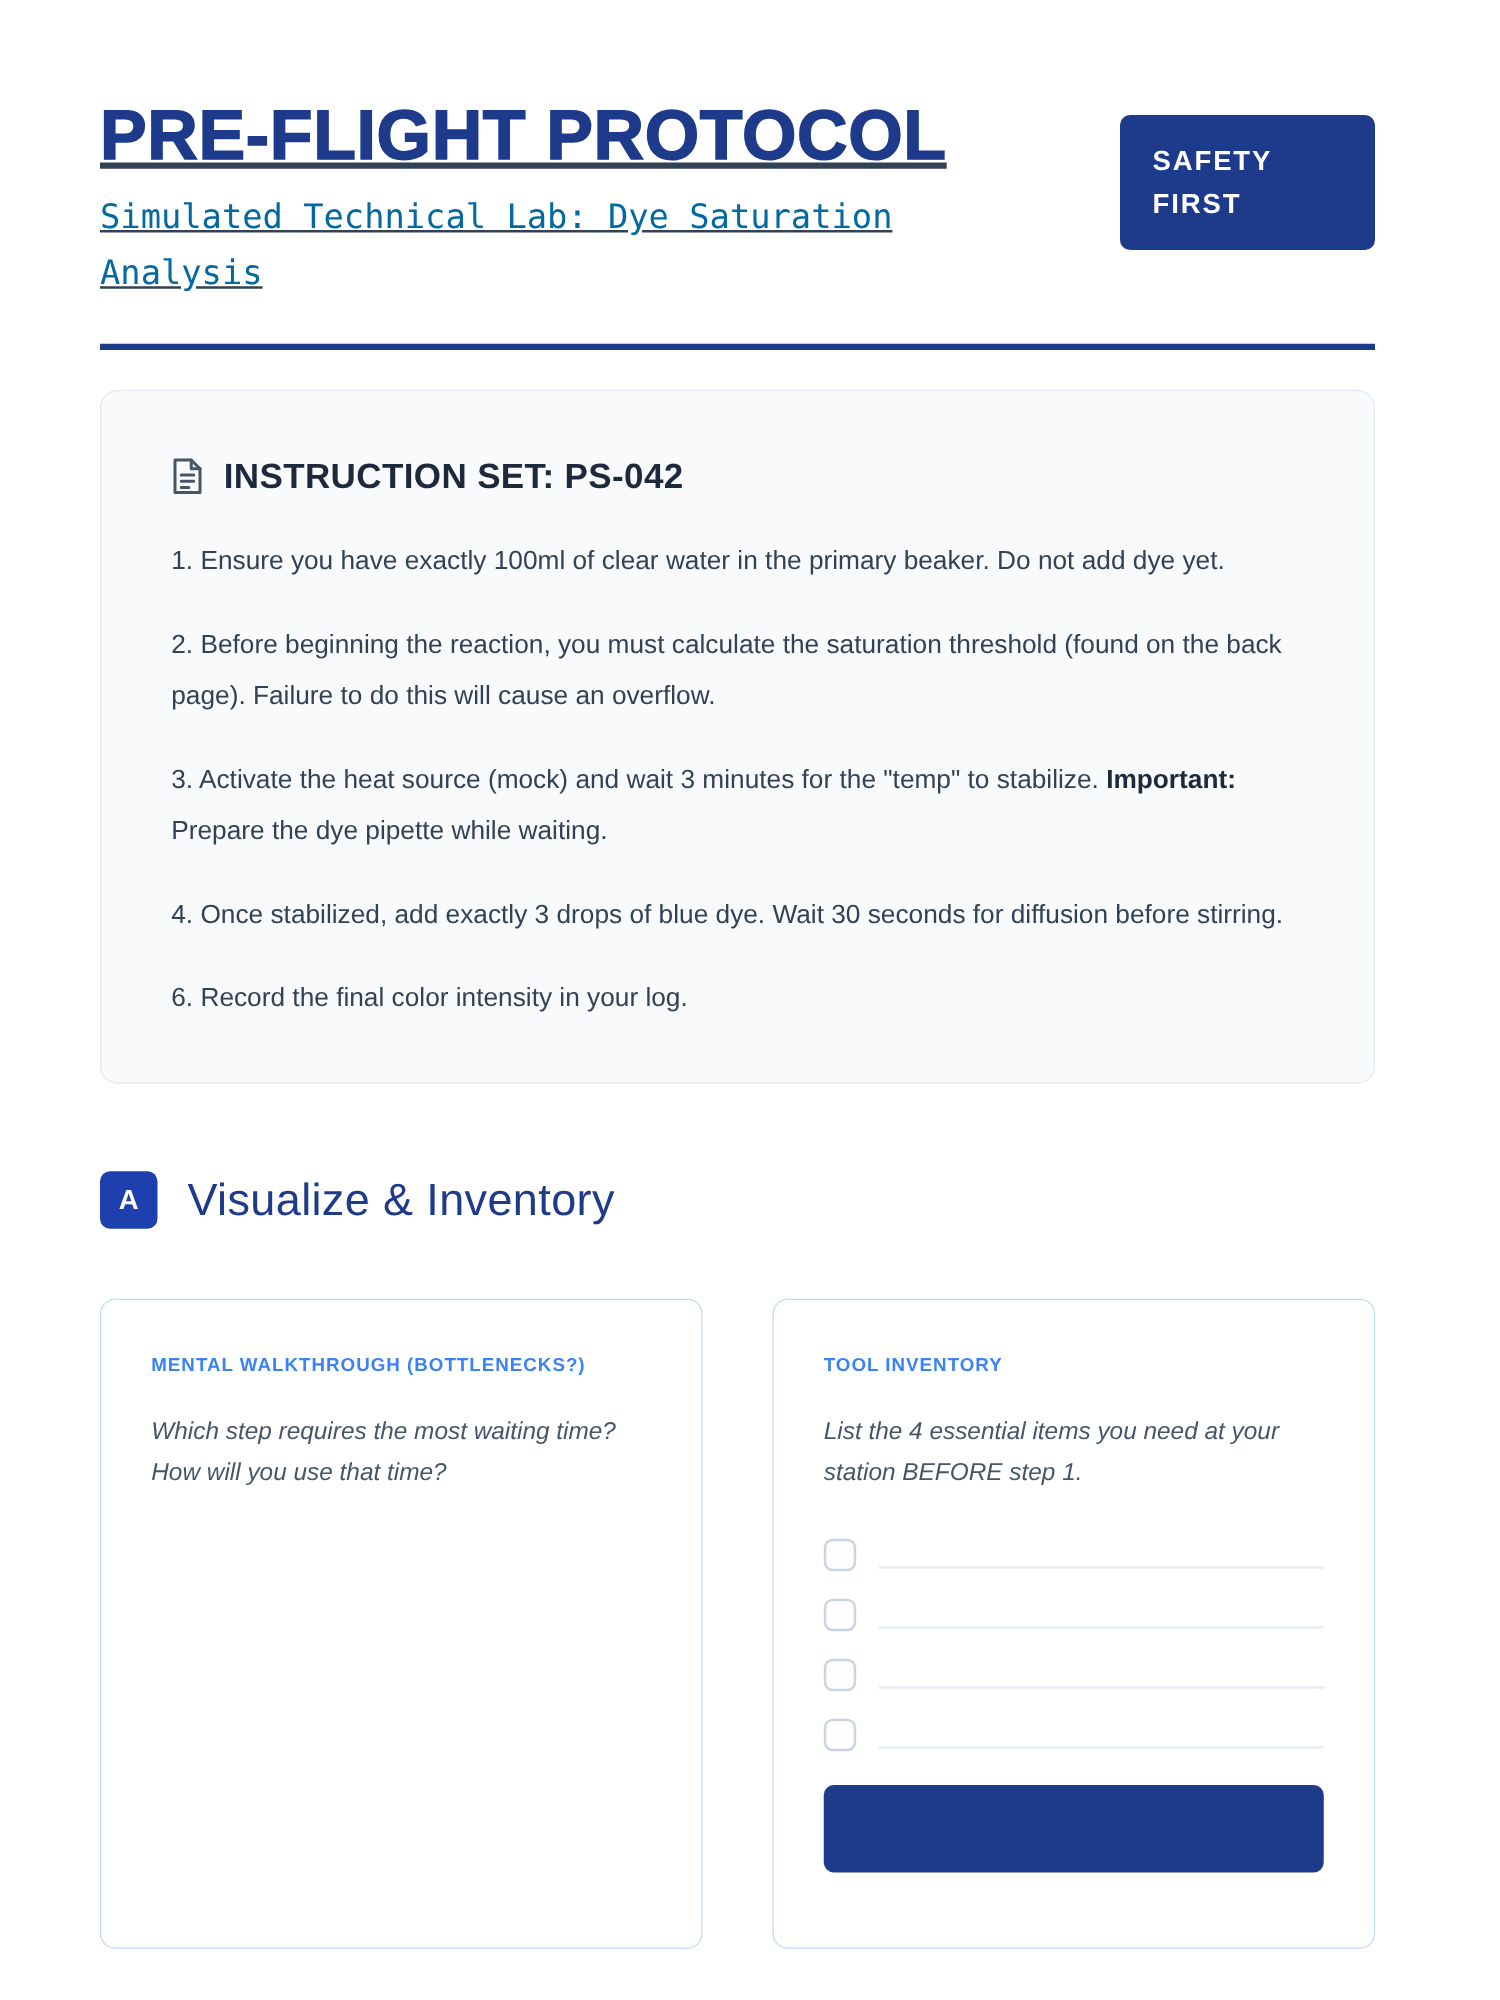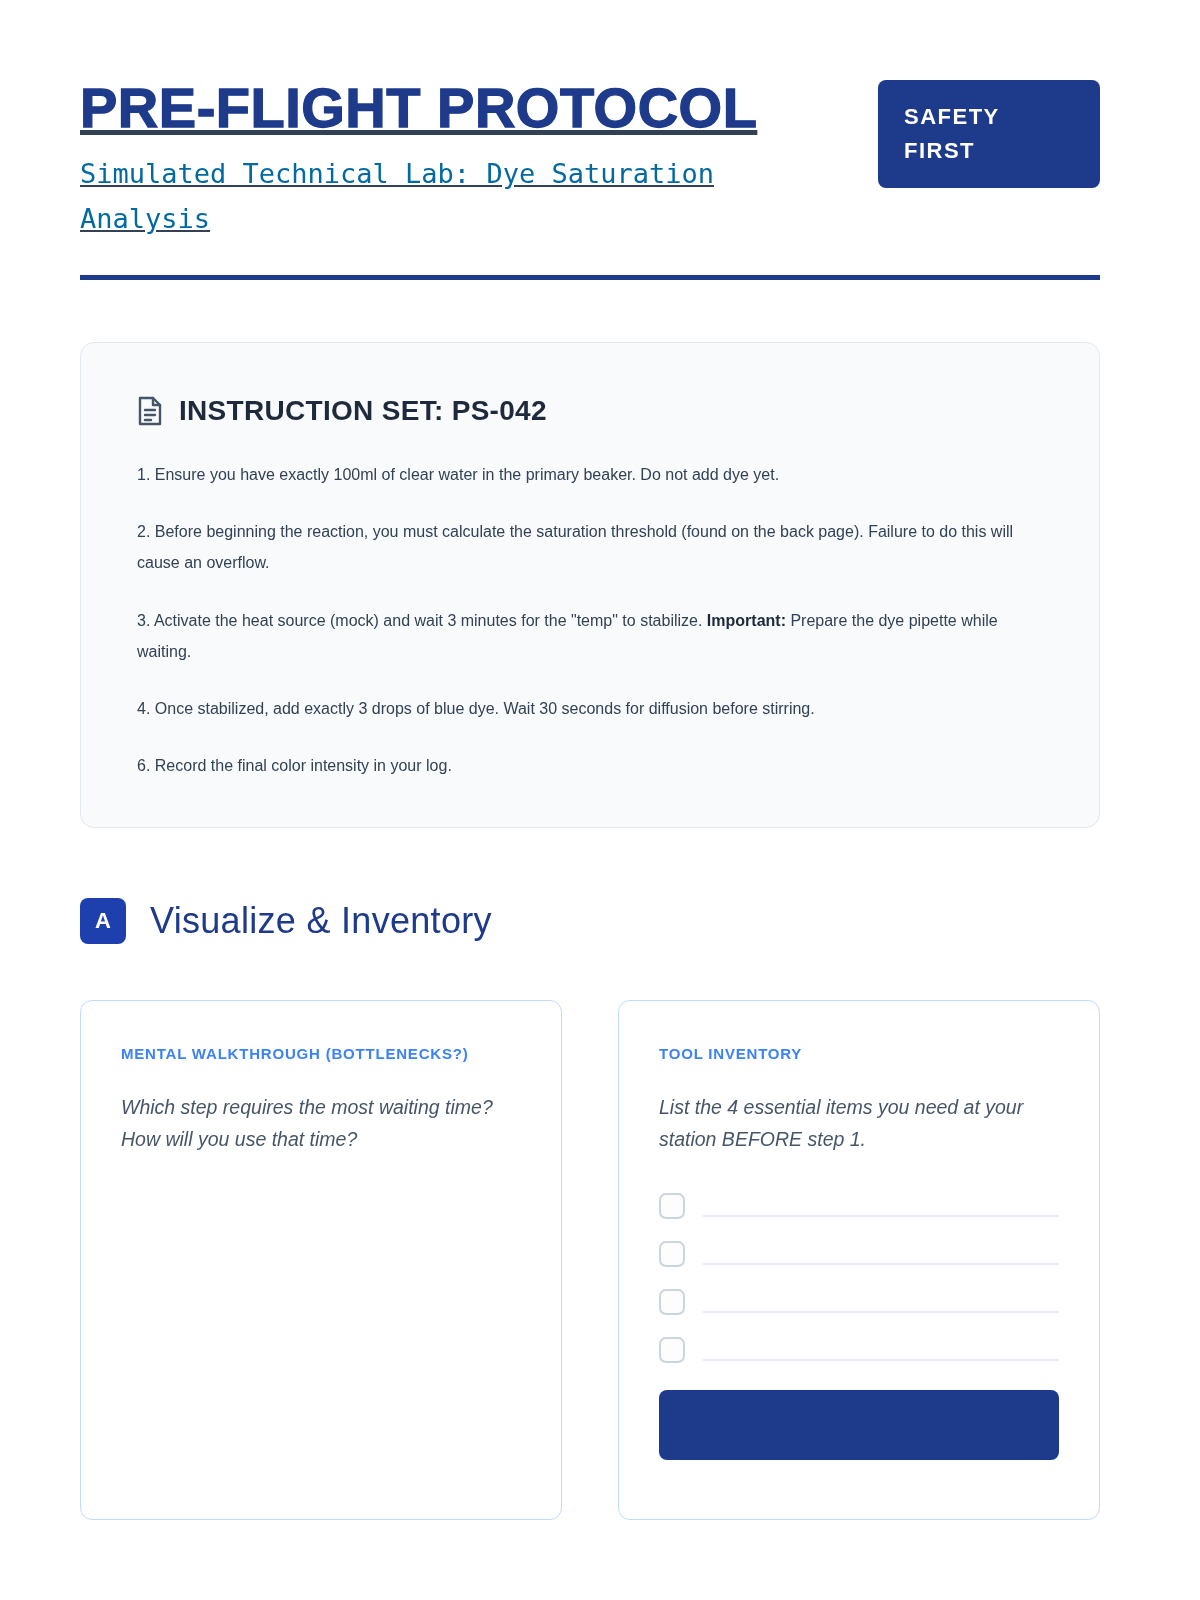--- a/index.html
+++ b/index.html
@@ -19,41 +19,41 @@
   }
   .subtitle {
     margin-top:16px;
     font-family:"DejaVu Sans Mono", "Liberation Mono", monospace;
     font-size:27px;
     color:#0369a1;
     max-width:730px;
     line-height:1.65;
   }
   .safety-badge {
-    position:absolute; top:0; right:0;
+    position:absolute; top:12px; right:0;
     background:#1e3a8a; color:#ffffff;
     font-weight:bold; font-size:22px; letter-spacing:1.5px;
     padding:20px 26px; border-radius:8px;
-    width:222px; line-height:1.55;
+    width:204px; line-height:1.55;
   }
   .divider { margin-top:34px; height:5px; background:#1e3a8a; }
 
   
   .instruction-card {
-    margin-top:62px;
+    margin-top:32px;
     background:#f8fafc;
     border:1px solid #e2e8f0;
     border-radius:14px;
     padding:52px 56px 46px 56px;
   }
   .card-head { display:flex; align-items:center; gap:16px; }
   .card-head h2 { font-size:28px; color:#1e293b; letter-spacing:0.3px; font-weight:bold; }
   .doc-icon { width:26px; height:30px; flex:0 0 auto; color:#475569; }
   .steps { margin-top:32px; }
-  .step { font-size:16px; line-height:1.95; color:#334155; margin-bottom:26px; max-width:930px; }
+  .step { font-size:21px; line-height:1.95; color:#334155; margin-bottom:26px; max-width:930px; }
   .step:last-child { margin-bottom:0; }
   .step strong { color:#1e293b; }
 
   
   .section-head { margin-top:70px; display:flex; align-items:center; gap:24px; }
   .letter-badge {
     width:46px; height:46px; background:#1e40af; color:#ffffff;
     border-radius:8px; display:flex; align-items:center; justify-content:center;
     font-size:22px; font-weight:bold;
   }

